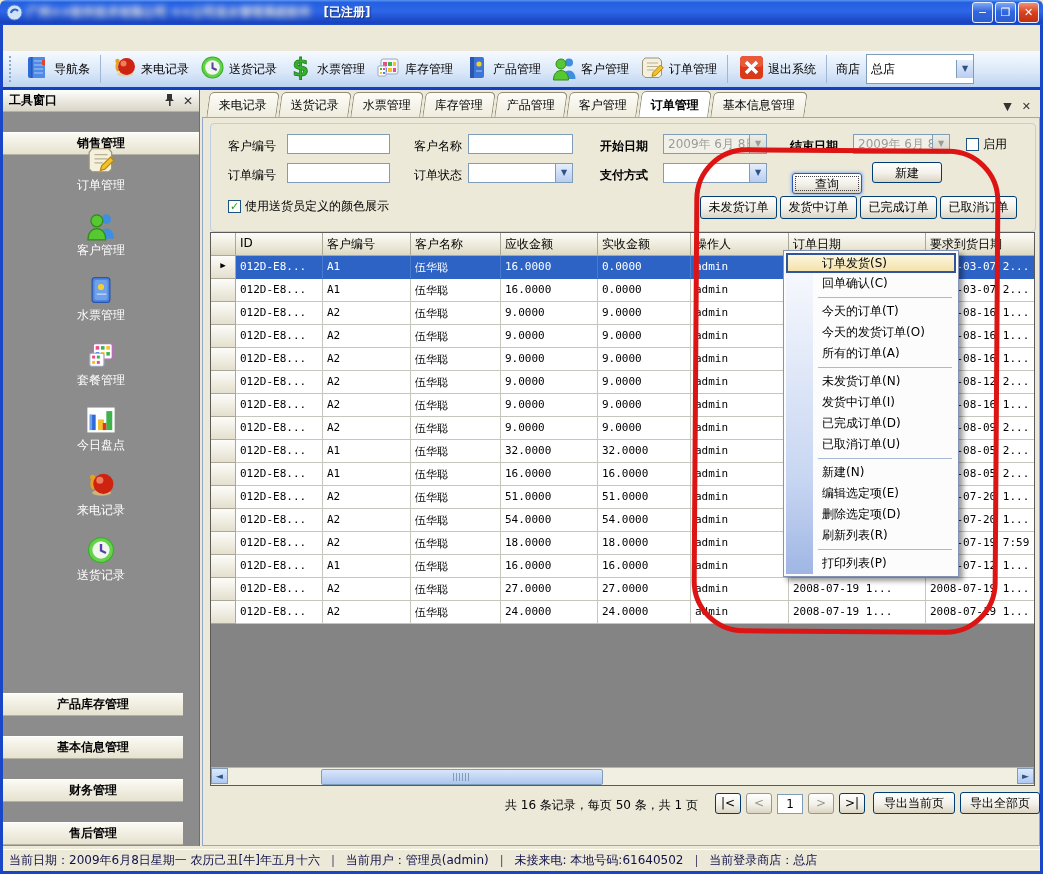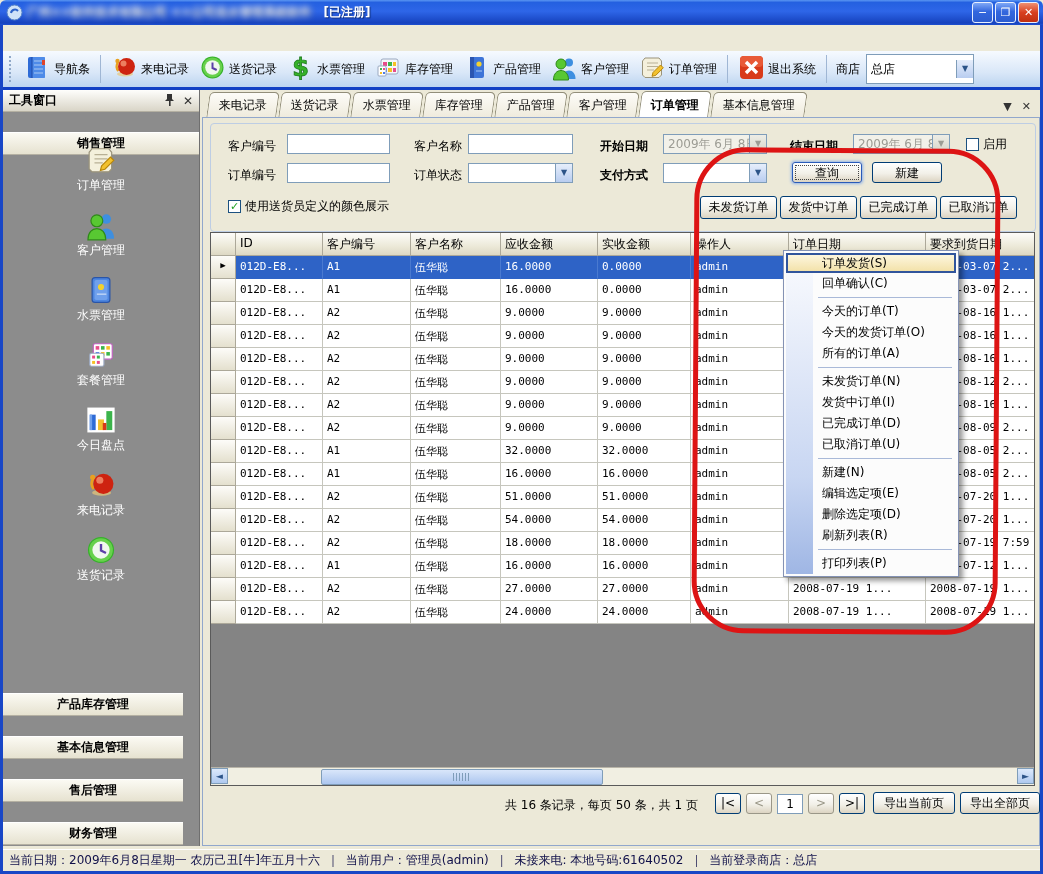--- a/index.html
+++ b/index.html
@@ -54,21 +54,21 @@
   .panel{position:absolute;left:202px;top:117px;width:838px;height:729px;background:#ECE9D8;border:1px solid #91A7CC;box-sizing:border-box;}
   .groupbox{position:absolute;left:210px;top:123px;width:824px;height:107px;border:1px solid #BDCDE4;border-radius:4px;}
   .flabel{position:absolute;white-space:nowrap;}
   .txt{position:absolute;border:1px solid #7F9DB9;background:#fff;height:20px;box-sizing:border-box;padding:0 3px;font-size:12px;font-family:inherit;}
   .fcombo{position:absolute;height:20px;}
   .fcombo .combo-box{height:20px;}
   .fcombo.disabled .combo-box{background:#F2F1E9;color:#9C9C94;}
   .fcombo.disabled .combo-arrow{background:linear-gradient(180deg,#EDEDE6,#D6D4C8);color:#9C9C94;}
   .xp-btn{position:absolute;border:1px solid #003C74;border-radius:3px;text-align:center;box-sizing:border-box;
     background:linear-gradient(180deg,#FFFFFF 0%,#F2F0E8 55%,#DCD4C2 100%);font-size:12px;padding-top:2px;}
-  .xp-btn.focused{border-color:#2A5BB8;box-shadow:0 0 3px 1px #8FB2E8;outline:1px dotted #444;outline-offset:-4px;}
+  .xp-btn.focused{border-color:#2A5BB8;box-shadow:0 0 3px 1px #8FB2E8;outline:1px dotted #444;outline-offset:-4px;margin-top:11px;}
   .chk{position:absolute;display:flex;align-items:center;gap:4px;white-space:nowrap;}
   .chk .box{width:13px;height:13px;border:1px solid #1C5180;background:#fff;display:inline-block;text-align:center;
     line-height:12px;font-size:11px;color:#21A121;font-weight:bold;box-sizing:border-box;}
   
   .grid-region{position:absolute;left:210px;top:232px;width:825px;height:554px;background:#848484;border:1px solid #5A5A5A;
     box-sizing:border-box;overflow:hidden;}
   .grid{position:absolute;left:0;top:0;}
   .grow{display:flex;height:23px;box-sizing:border-box;}
   .gcell{box-sizing:border-box;border-right:1px solid #C6C6BD;border-bottom:1px solid #C6C6BD;overflow:hidden;white-space:nowrap;
     padding:4px 0 0 4px;background:#fff;font-family:"DejaVu Sans Mono","Liberation Mono",monospace;font-size:11px;height:23px;}
@@ -301,22 +301,22 @@
         <div class="sb-item"><span><svg viewBox="0 0 27 27" style="width: 32px; height: 32px;">
               <circle cx="13.5" cy="13.5" r="11" fill="#35B229"></circle>
               <circle cx="13.5" cy="13.5" r="10" fill="#67D14C"></circle>
               <circle cx="13.5" cy="13.5" r="7.3" fill="#F0F8EE"></circle>
               <path d="M13.5 8.5v5.5l4.2 2" stroke="#5B3FA8" stroke-width="2" fill="none"></path>
             </svg></span><div>送货记录</div></div>
       </div>
     <div class="sb-bottom" id="sb-groups">
         <div class="sb-group">产品库存管理</div>
         <div class="sb-group">基本信息管理</div>
+        <div class="sb-group">财务管理</div>
         <div class="sb-group">售后管理</div>
-        <div class="sb-group">财务管理</div>
       </div>
   </div>
 
   
   <div class="tabbar" id="tabbar">
       <span class="tab"><span>来电记录</span></span>
       <span class="tab"><span>送货记录</span></span>
       <span class="tab"><span>水票管理</span></span>
       <span class="tab"><span>库存管理</span></span>
       <span class="tab"><span>产品管理</span></span>

